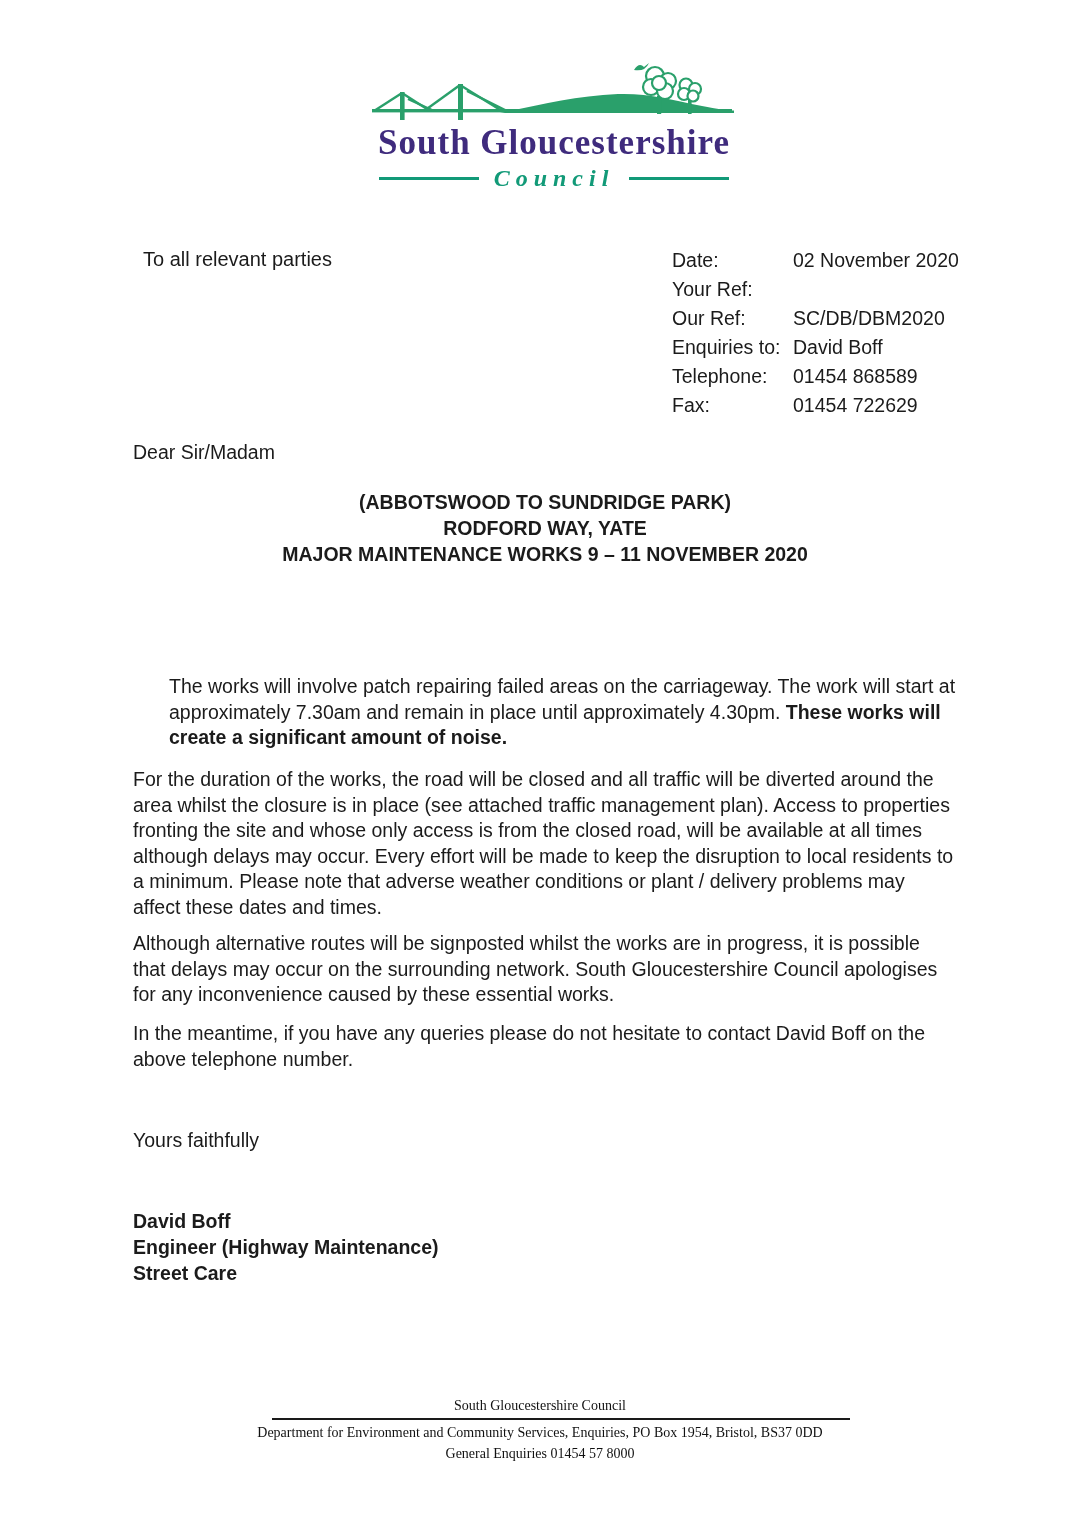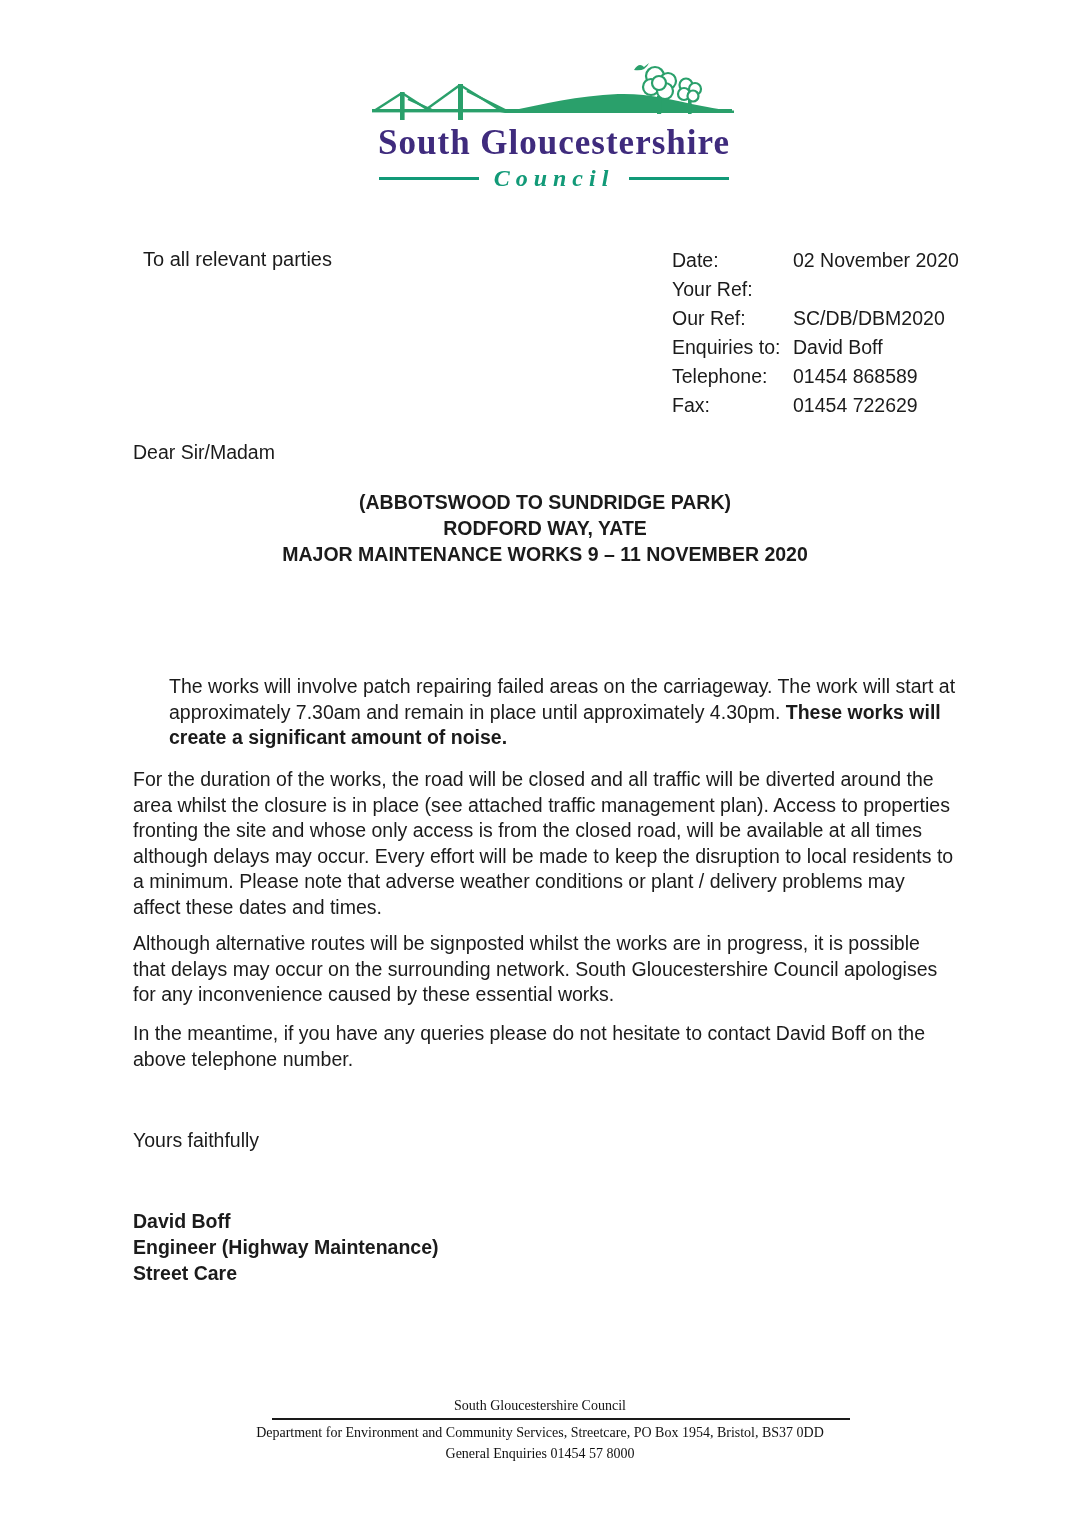--- a/index.html
+++ b/index.html
@@ -164,17 +164,17 @@
 
   <div class="blk signature">
     <div>David Boff</div>
     <div>Engineer (Highway Maintenance)</div>
     <div>Street Care</div>
   </div>
 
   <div class="footer">
     <div>South Gloucestershire Council</div>
     <div class="footer-rule"></div>
-    <div>Department for Environment and Community Services, Streetcare, PO Box 1954, Bristol, BS37 0DD</div>
+    <div>Department for Environment and Community Services, Enquiries, PO Box 1954, Bristol, BS37 0DD</div>
     <div>General Enquiries 01454 57 8000</div>
   </div>
 
 </div>
 
 </body></html>

